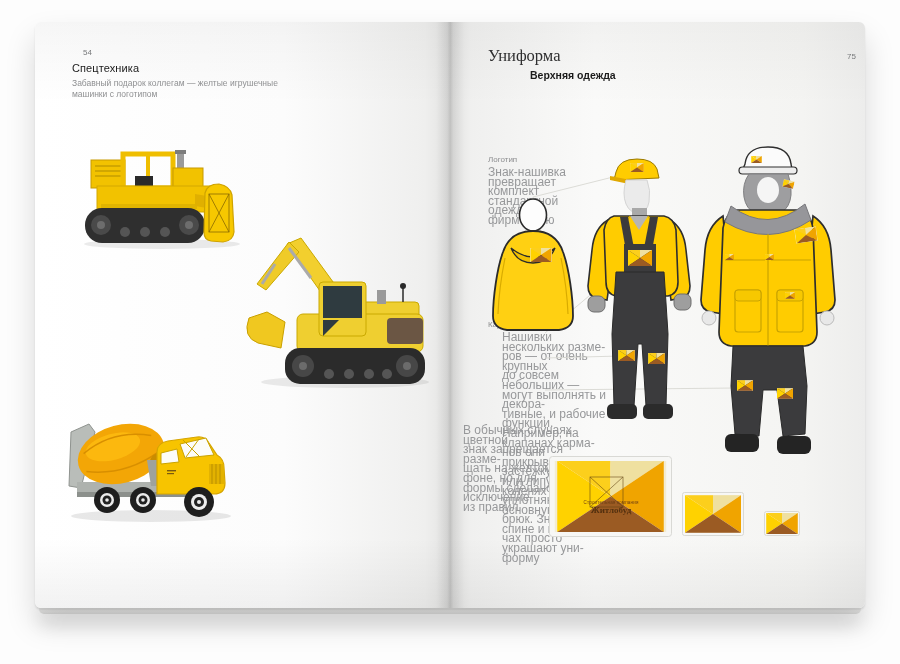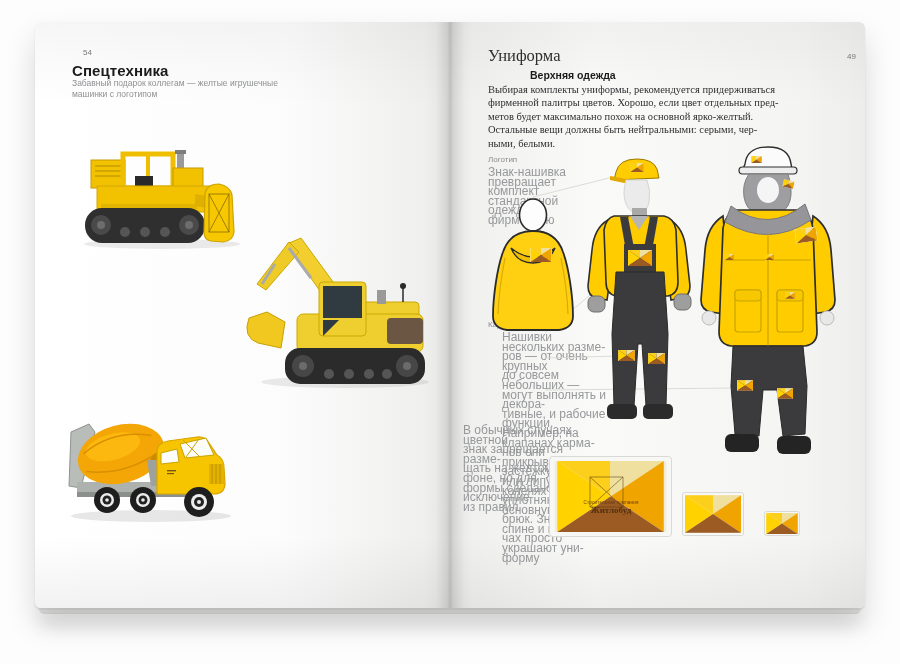--- a/index.html
+++ b/index.html
@@ -14,21 +14,21 @@
         background:linear-gradient(90deg,#dfdfde 0%,#f0f0ef 5%,#fafaf9 35%,#f4f4f2 85%,#ededec 100%);}
   .sheen{position:absolute;inset:0;border-radius:6px;pointer-events:none;
         background:linear-gradient(180deg,rgba(0,0,0,.035) 0%,rgba(0,0,0,0) 14%,rgba(0,0,0,0) 88%,rgba(0,0,0,.05) 100%);}
   .spine{position:absolute;left:401px;top:0;bottom:0;width:28px;pointer-events:none;
         background:linear-gradient(90deg,rgba(0,0,0,0) 0%,rgba(0,0,0,.07) 40%,rgba(0,0,0,.14) 50%,rgba(0,0,0,.06) 62%,rgba(0,0,0,0) 100%);}
   .book-under{position:absolute;left:39px;right:39px;top:608px;height:6px;border-radius:0 0 5px 5px;
         background:linear-gradient(#f0f0ef,#d7d7d6);box-shadow:0 8px 18px rgba(0,0,0,.20);}
 
   .abs{position:absolute;}
   .pagenum{font-size:8px;color:#77797b;padding-left:20px;}
-  .h-left{font-size:15px;font-weight:bold;color:#1b1b1b;letter-spacing:.1px;}
+  .h-left{font-size:11px;font-weight:normal;color:#1b1b1b;letter-spacing:.1px;}
   .sub{font-size:8.5px;color:#8f9092;line-height:11px;white-space:pre-line;}
   .runhead{font-family:"Liberation Serif",serif;font-size:16.5px;color:#2f2f30;text-align:right;}
   .h-sec{font-size:10.5px;font-weight:bold;color:#1b1b1b;padding-left:42px;}
   .intro{font-family:"Liberation Serif",serif;font-size:10.5px;line-height:13.4px;color:#303032;white-space:pre-line;width:345px;}
   .cap-t{font-size:8px;color:#8d8e90;}
   .cap{font-size:12px;color:#97989a;line-height:9.6px;white-space:pre-line;width:110px;}
 
   .patch-large{width:143px;height:81px;}
   .patch-med{width:62px;height:44px;}
   .patch-sm{width:36px;height:25px;}
@@ -159,27 +159,22 @@
             <circle cx="84" cy="102" r="1.8" fill="#ececec"></circle>
           <circle cx="48" cy="102" r="13" fill="#1e1e1e"></circle>
             <circle cx="48" cy="102" r="7" fill="#ececec"></circle>
           <circle cx="48" cy="102" r="4.5" fill="#222"></circle>
             <circle cx="48" cy="102" r="1.8" fill="#ececec"></circle>
         </g>
       </svg>
     </div>
 
     <div class="abs runhead" style="left:453px;top:24px">Униформа</div>
-    <div class="abs pagenum" style="left:792px;top:30px">49</div>
+    <div class="abs pagenum" style="left:792px;top:30px">75</div>
     <div class="abs h-sec" style="left:453px;top:47px">Верхняя одежда</div>
-    <div class="abs intro" style="left:453px;top:61px">Выбирая комплекты униформы, рекомендуется придерживаться
-фирменной палитры цветов. Хорошо, если цвет отдельных пред-
-метов будет максимально похож на основной ярко-желтый.
-Остальные вещи должны быть нейтральными: серыми, чер-
-ными, белыми.</div>
 
     <div class="abs cap-t" style="left:453px;top:133px">Логотип</div>
     <div class="abs cap" style="left:453px;top:146px">Знак-нашивка превращает
 комплект стандартной
 одежды в фирменную</div>
 
     <div class="abs cap-t" style="left:453px;top:298px">Карманы</div>
     <div class="abs cap" style="left:467px;top:311px">Нашивки нескольких разме-
 ров — от очень крупных
 до совсем небольших —

